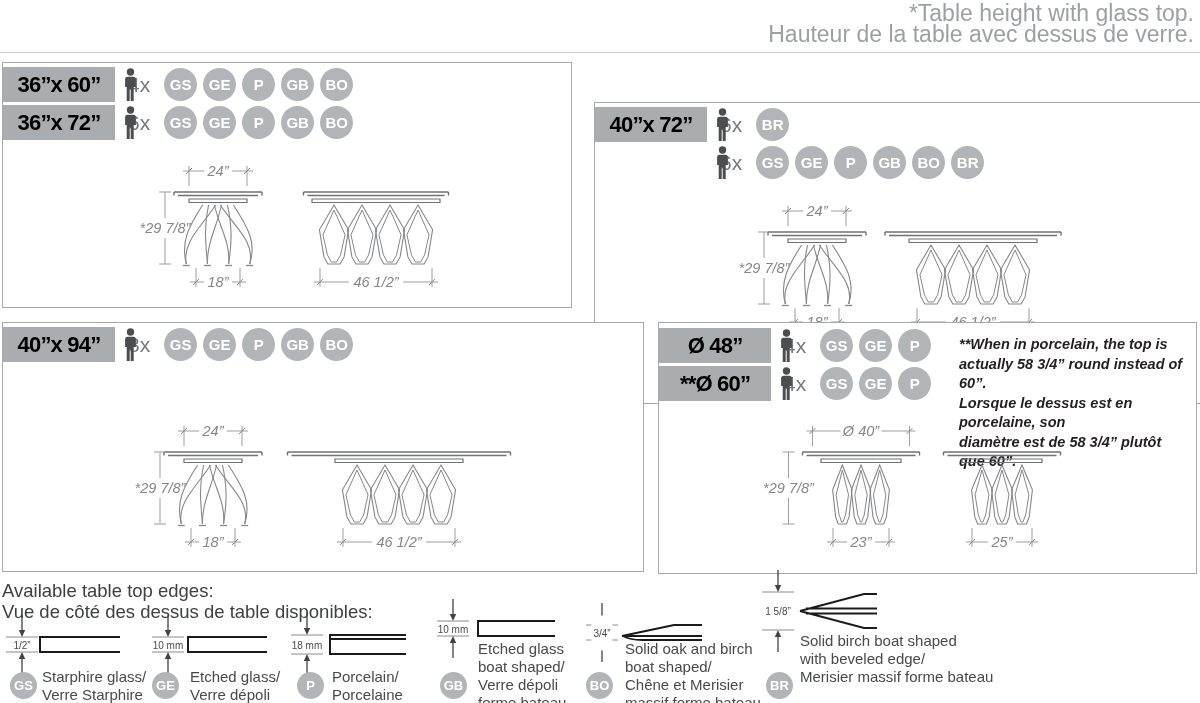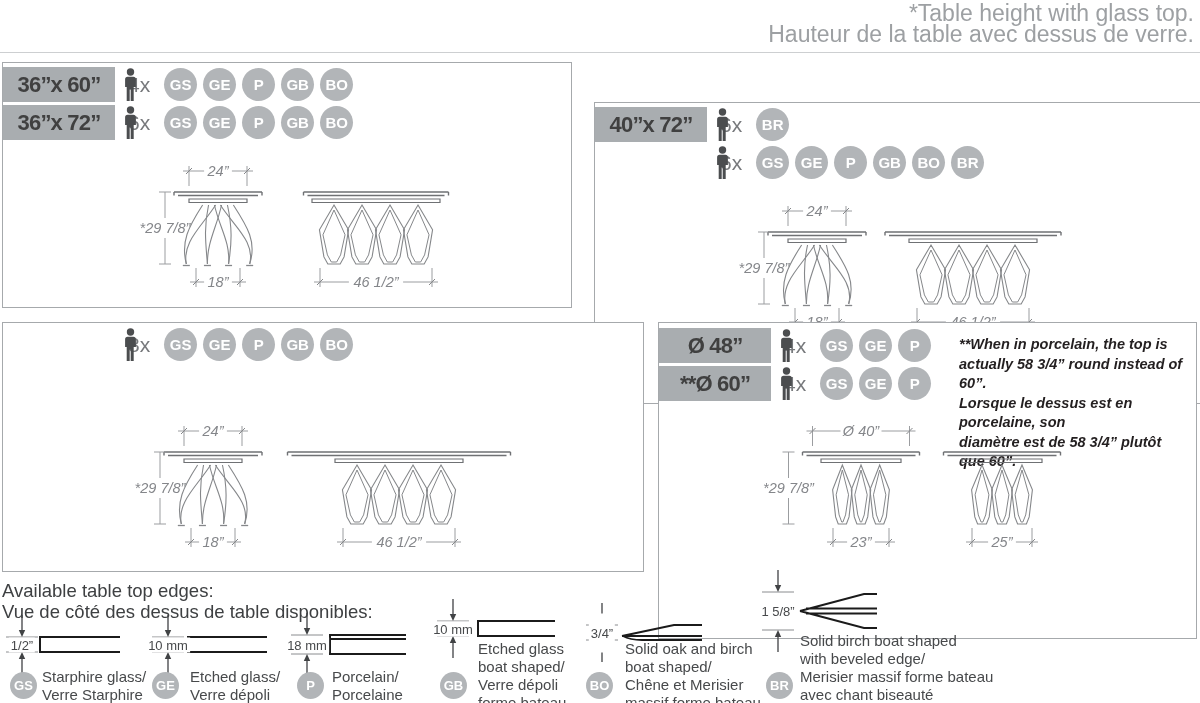--- a/index.html
+++ b/index.html
@@ -3,35 +3,35 @@
 <meta charset="utf-8">
 <style>
   html,body{margin:0;padding:0;background:#fff;}
   body{width:1200px;height:703px;position:relative;overflow:hidden;
        font-family:"Liberation Sans",sans-serif;-webkit-font-smoothing:antialiased;}
   .hdr-note{position:absolute;top:3px;right:6px;text-align:right;
             font-size:23px;line-height:21px;color:#9da0a3;}
   .top-divider{position:absolute;left:0;top:52px;width:1200px;height:1px;background:#cdcfd1;}
   .panel{position:absolute;border:1px solid #a6a9ac;background:#fff;box-sizing:border-box;}
   .size-bar{position:absolute;left:0;width:112px;height:35px;background:#a9adb0;
-            color:#404040;font-weight:bold;font-size:22px;letter-spacing:-0.8px;
+            color:#000000;font-weight:bold;font-size:22px;letter-spacing:-0.8px;
             display:flex;align-items:center;justify-content:center;}
   .spec-row{position:absolute;left:120px;height:35px;display:flex;align-items:center;}
   .seat-count{color:#77797c;font-size:21px;margin-left:5px;}
   .badge{width:33px;height:33px;border-radius:50%;background:#b2b5b8;color:#fff;
          font-weight:bold;font-size:15px;display:flex;align-items:center;justify-content:center;
          margin-left:6px;flex:0 0 auto;}
   .badge.first{margin-left:14px;}
   .person{width:15px;height:34px;flex:0 0 auto;}
   .dia{position:absolute;left:0;top:0;pointer-events:none;}
   .dimtxt{font-style:italic;font-size:14.5px;fill:#84868a;}
   .p4-note{position:absolute;font-style:italic;font-weight:bold;font-size:14.5px;
            line-height:19.5px;color:#231f20;}
   .edges-title{position:absolute;left:2px;color:#3e4042;font-size:18.5px;line-height:21px;}
-  .edge-dim{position:absolute;transform:translate(-50%,-50%);font-size:13px;color:#47494b;white-space:nowrap;}
+  .edge-dim{position:absolute;transform:translate(-50%,-50%);font-size:10px;color:#47494b;white-space:nowrap;}
   .edge-badge{position:absolute;width:27px;height:27px;border-radius:50%;background:#b2b5b8;
               color:#fff;font-weight:bold;font-size:13px;display:flex;align-items:center;justify-content:center;}
   .edge-label{position:absolute;font-size:15px;line-height:18px;color:#47494b;white-space:nowrap;}
   svg{position:absolute;overflow:visible;}
 </style>
 </head>
 <body>
 
 <div class="hdr-note">
   <div>*Table height with glass top.</div>
@@ -168,20 +168,21 @@
         <path d="M392 147 L403.06 171.78 L398.58 191.92 L394.66 199 L389.34 199 L385.42 191.92 L380.94 171.78 Z" fill="none" stroke="#85878a" stroke-width="1"></path>
         <path d="M420 142 L434.56 166.78 L430.08 193.92 L426.16 201 L413.84 201 L409.92 193.92 L405.44 166.78 Z" fill="none" stroke="#85878a" stroke-width="1.1"></path>
         <path d="M420 147 L431.06 171.78 L426.58 191.92 L422.66 199 L417.34 199 L413.42 191.92 L408.94 171.78 Z" fill="none" stroke="#85878a" stroke-width="1"></path>
         <path d="M322 205 V224 M434 205 V224" fill="none" stroke="#9b9da0" stroke-width="1"></path>
         <path d="M316 219 H350.9 M405.1 219 H440" fill="none" stroke="#9b9da0" stroke-width="1"></path>
         <path d="M319 222 L325 216 M431 222 L437 216" fill="none" stroke="#85878a" stroke-width="1"></path>
         <text class="dimtxt" x="378" y="224" text-anchor="middle">46 1/2”</text>
       </svg>
     </div>
     <div class="panel" style="left: 2px; top: 322px; width: 642px; height: 250px;">
+      <div class="size-bar" style="top: 4px;">40”x 94”</div>
       <div class="spec-row" style="top: 4px;">
         <svg class="person" viewBox="0 0 15 34">
   <circle cx="7.5" cy="4" r="3.7" fill="#4b4d4f"></circle>
   <path d="M4.6 8.8 h5.8 c1.6 0 2.5 1 2.5 2.6 l0 7.6 h-2.2 v14 h-3 V21.5 h-1 V33 h-3 V19 H2.1 l0-7.6 c0-1.6 .9-2.6 2.5-2.6 z" fill="#4b4d4f"></path>
 </svg>
         <span class="seat-count">8x</span>
         <span class="badge first">GS</span>
         <span class="badge">GE</span>
         <span class="badge">P</span>
         <span class="badge">GB</span>
@@ -222,21 +223,21 @@
         <path d="M410 142 L424.56 166.78 L420.08 193.92 L416.16 201 L403.84 201 L399.92 193.92 L395.44 166.78 Z" fill="none" stroke="#85878a" stroke-width="1.1"></path>
         <path d="M410 147 L421.06 171.78 L416.58 191.92 L412.66 199 L407.34 199 L403.42 191.92 L398.94 171.78 Z" fill="none" stroke="#85878a" stroke-width="1"></path>
         <path d="M438 142 L452.56 166.78 L448.08 193.92 L444.16 201 L431.84 201 L427.92 193.92 L423.44 166.78 Z" fill="none" stroke="#85878a" stroke-width="1.1"></path>
         <path d="M438 147 L449.06 171.78 L444.58 191.92 L440.66 199 L435.34 199 L431.42 191.92 L426.94 171.78 Z" fill="none" stroke="#85878a" stroke-width="1"></path>
         <path d="M340 205 V224 M452 205 V224" fill="none" stroke="#9b9da0" stroke-width="1"></path>
         <path d="M334 219 H368.9 M423.1 219 H458" fill="none" stroke="#9b9da0" stroke-width="1"></path>
         <path d="M337 222 L343 216 M449 222 L455 216" fill="none" stroke="#85878a" stroke-width="1"></path>
         <text class="dimtxt" x="396" y="224" text-anchor="middle">46 1/2”</text>
       </svg>
     </div>
-    <div class="panel" style="left: 658px; top: 322px; width: 539px; height: 317px;">
+    <div class="panel" style="left: 658px; top: 322px; width: 539px; height: 252px;">
       <div class="size-bar" style="top: 5px;">Ø 48”</div>
       <div class="spec-row" style="top: 5px;">
         <svg class="person" viewBox="0 0 15 34">
   <circle cx="7.5" cy="4" r="3.7" fill="#4b4d4f"></circle>
   <path d="M4.6 8.8 h5.8 c1.6 0 2.5 1 2.5 2.6 l0 7.6 h-2.2 v14 h-3 V21.5 h-1 V33 h-3 V19 H2.1 l0-7.6 c0-1.6 .9-2.6 2.5-2.6 z" fill="#4b4d4f"></path>
 </svg>
         <span class="seat-count">4x</span>
         <span class="badge first">GS</span>
         <span class="badge">GE</span>
         <span class="badge">P</span>
@@ -362,15 +363,14 @@
       <div>boat shaped/</div>
       <div>Chêne et Merisier</div>
       <div>massif forme bateau</div>
     </div>
     <div class="edge-dim" style="left: 778px; top: 611px; background: rgb(255, 255, 255); padding: 0px 2px;">1 5/8”</div>
     <div class="edge-badge" style="left: 766px; top: 672px;">BR</div>
     <div class="edge-label" style="left: 800px; top: 632px;">
       <div>Solid birch boat shaped</div>
       <div>with beveled edge/</div>
       <div>Merisier massif forme bateau</div>
-      <div>avec chant biseauté</div>
     </div>
   </div>
 
 </body></html>

